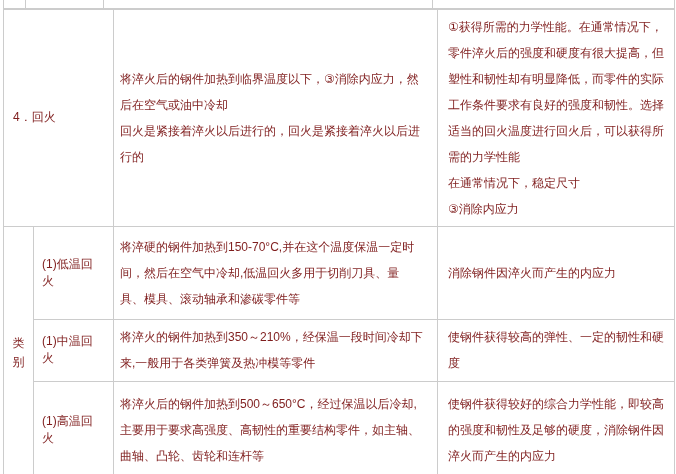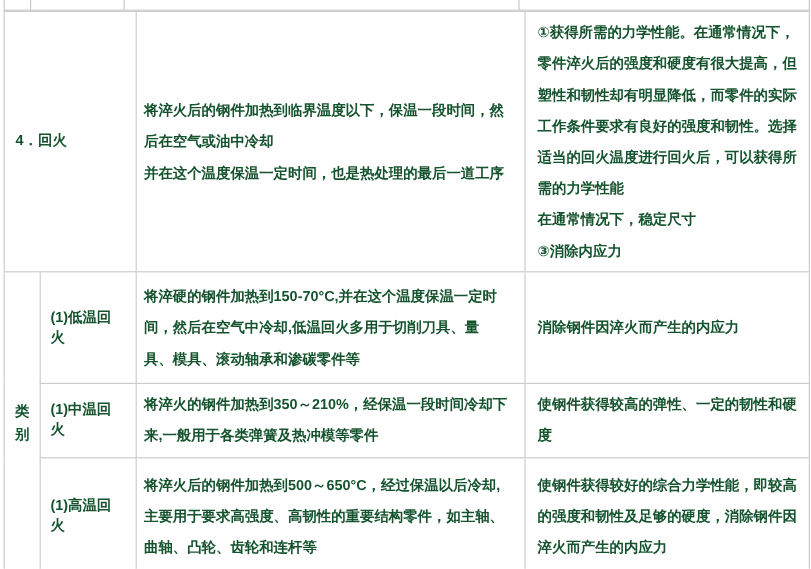--- a/index.html
+++ b/index.html
@@ -12,26 +12,25 @@
   }
   .table-wrap { position: absolute; left: 3px; top: 0; }
 
   table {
     border-collapse: collapse;
     table-layout: fixed;
     width: 671px;
   }
   td {
     border: 1px solid #cccccc;
-    color: #14532d;
+    color: #7f1d1d;
     font-size: 12px;
     vertical-align: middle;
     overflow: hidden;
     box-sizing: border-box;
-    font-weight: bold;
   }
   
   .strip td { border-top: none; height: 8px; padding: 0; }
 
   .main td p { margin: 0; }
 
   .title-cell   { padding: 2px 4px 2px 9px; }
   .name-cell    { padding: 2px 18px 2px 8px; }
   .proc-cell    { padding: 4px 14px 4px 6px; line-height: 26px; }
   .purp-cell    { padding: 4px 8px 4px 10px; line-height: 26px; }
@@ -71,22 +70,22 @@
         <col style="width:324px">
         <col style="width:237px">
     </colgroup>
 
     <tbody>
         <tr class="r1">
       <td class="title-cell" colspan="2">
         <span>4．回火</span>
       </td>
       <td class="proc-cell">
-        <p>将淬火后的钢件加热到临界温度以下，保温一段时间，然后在空气或油中冷却</p>
-        <p>并在这个温度保温一定时间，也是热处理的最后一道工序</p>
+        <p>将淬火后的钢件加热到临界温度以下，③消除内应力，然后在空气或油中冷却</p>
+        <p>回火是紧接着淬火以后进行的，回火是紧接着淬火以后进行的</p>
       </td>
       <td class="purp-cell">
         <p>①获得所需的力学性能。在通常情况下，零件淬火后的强度和硬度有很大提高，但塑性和韧性却有明显降低，而零件的实际工作条件要求有良好的强度和韧性。选择适当的回火温度进行回火后，可以获得所需的力学性能</p>
         <p>在通常情况下，稳定尺寸</p>
         <p>③消除内应力</p>
       </td>
     </tr>
 
     <tr class="r2">
       <td class="cat-cell" rowspan="3">

